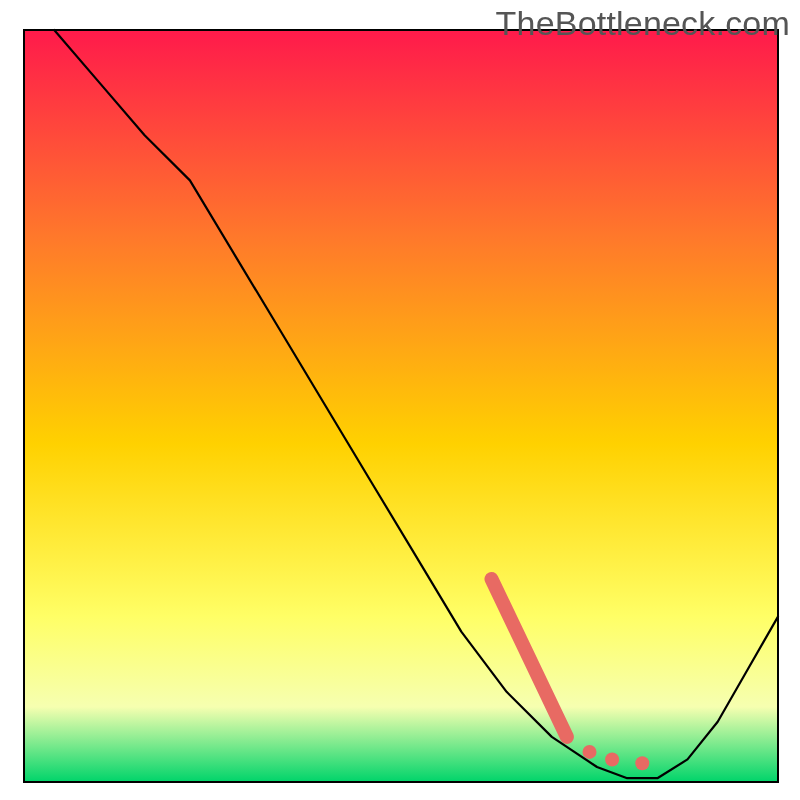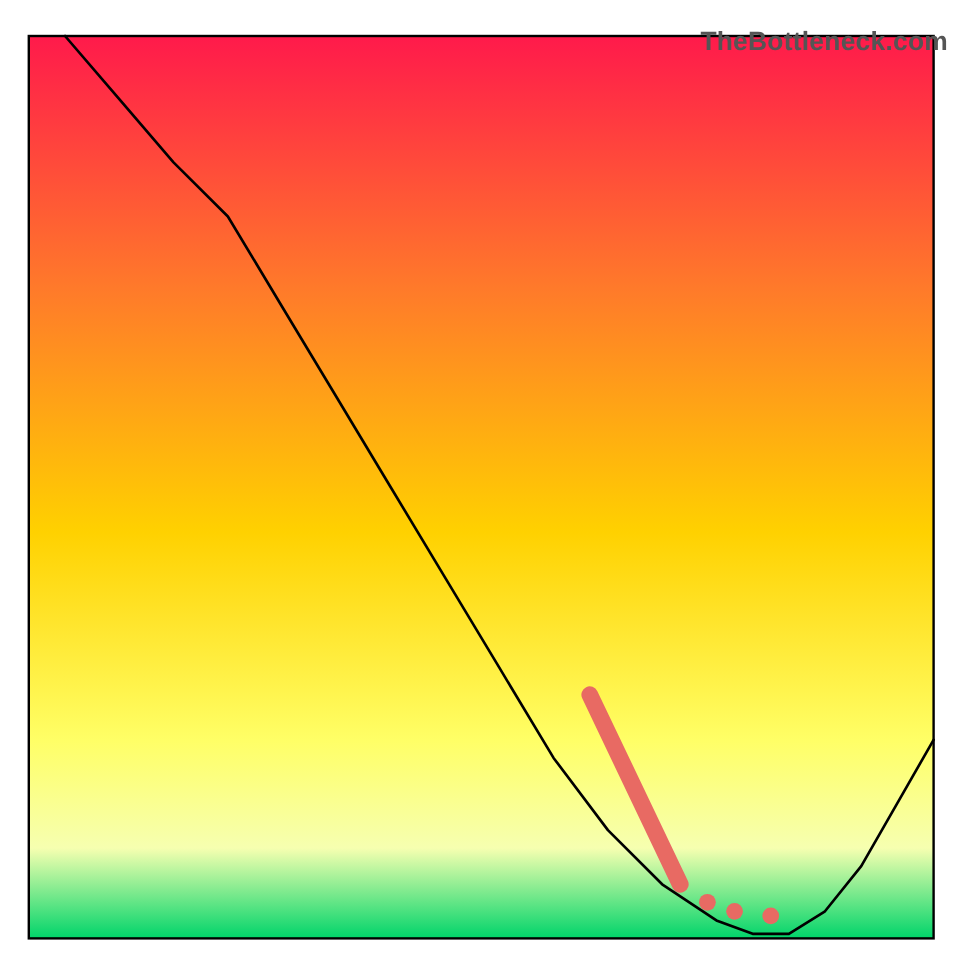--- a/index.html
+++ b/index.html
@@ -11,24 +11,24 @@
     background: #ffffff;
     font-family: Arial, Helvetica, sans-serif;
   }
   .wrap {
     position: relative;
     width: 800px;
     height: 800px;
   }
   .watermark {
     position: absolute;
-    top: 22px;
+    top: 4px;
     right: 10px;
-    font-size: 22px;
-    font-weight: 700;
+    font-size: 34px;
+    font-weight: 400;
     color: #555555;
     letter-spacing: 0.2px;
     z-index: 10;
   }
   svg {
     display: block;
   }
   .curve {
     fill: none;
     stroke: #000000;

